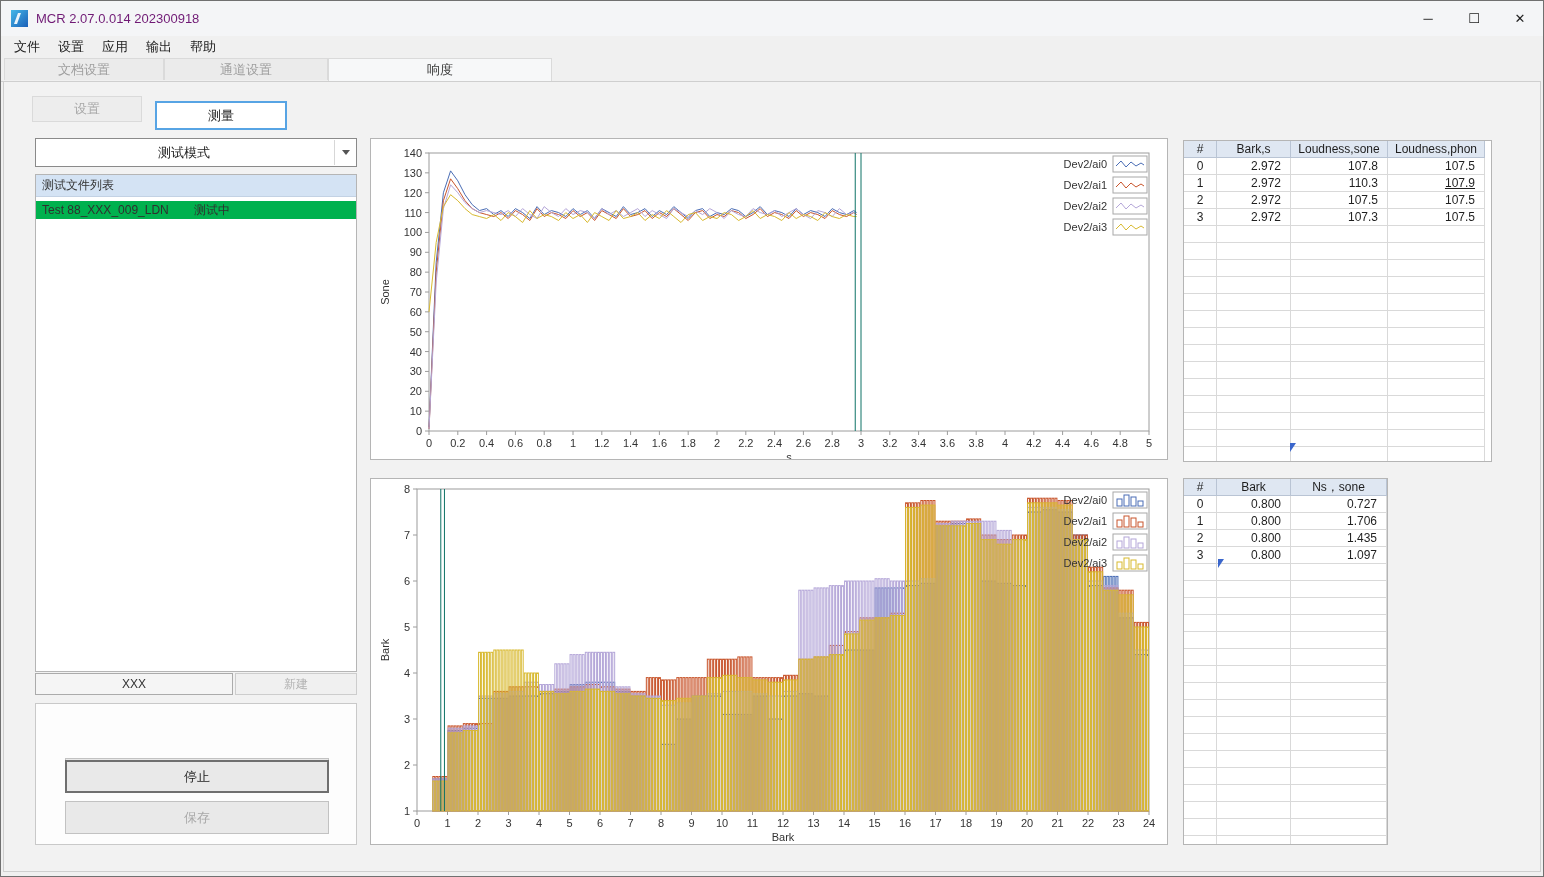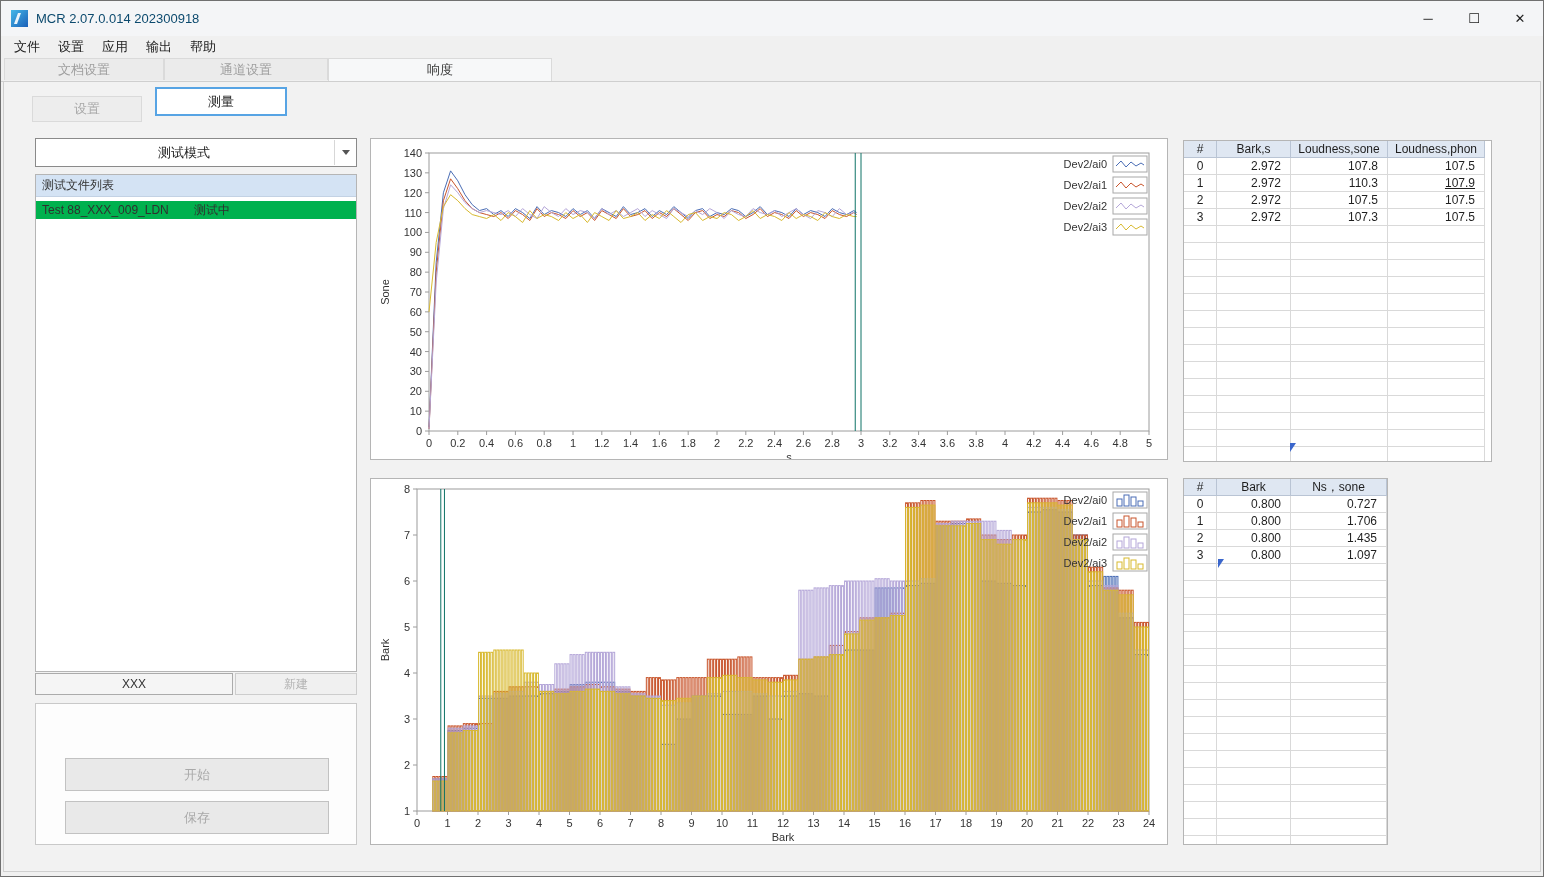--- a/index.html
+++ b/index.html
@@ -3,37 +3,37 @@
 <meta charset="utf-8">
 <style>
   html,body{margin:0;padding:0;background:#c9c9c9;}
   .window{position:relative;width:1544px;height:877px;background:#f0f0f0;
     font-family:"Liberation Sans","DejaVu Sans",sans-serif;color:#222;overflow:hidden;
     box-shadow:inset 0 0 0 1px #707070;}
   
   .titlebar{position:absolute;left:1px;top:1px;right:1px;height:35px;background:#f4f5f7;display:flex;align-items:center;}
   .app-icon{width:17px;height:17px;margin:0 8px 0 10px;background:linear-gradient(135deg,#45b8e8 0%,#1a5fb8 100%);position:relative;flex:0 0 auto;}
   .app-icon:after{content:"";position:absolute;left:5px;top:3px;width:3px;height:11px;background:#eaf4fb;transform:skewX(-20deg);}
-  .title-text{font-size:13px;color:#0c4a6e;white-space:nowrap;}
+  .title-text{font-size:13px;color:#701a75;white-space:nowrap;}
   .win-btns{position:absolute;right:0;top:0;height:35px;display:flex;}
   .win-btn{width:46px;height:35px;display:flex;align-items:center;justify-content:center;font-size:13px;color:#1c1c1c;}
   
   .menubar{position:absolute;top:36px;left:1px;right:1px;height:22px;display:flex;align-items:center;padding-left:4px;font-size:13px;background:#f0f0f0;}
   .menu-item{padding:0 9px;line-height:22px;}
   
   .tabrow{position:absolute;top:58px;left:1px;right:14px;height:23px;border-bottom:1px solid #cfcfcf;background:#f0f0f0;display:flex;}
   .tab{height:22px;line-height:22px;text-align:center;font-size:13px;background:#ebebeb;color:#9e9e9e;border:1px solid #dadada;border-bottom:none;box-sizing:border-box;}
   .tab.t0{margin-left:3px;width:160px;}
   .tab.t1{width:164px;}
   .tab.t2{width:224px;}
   .tab.active{background:#f7f8f9;color:#3a3a3a;height:23px;}
   .content-border{position:absolute;left:3px;right:3px;top:81px;bottom:5px;border:1px solid #cfcfcf;background:#f2f2f2;}
   
   .subtab-settings{position:absolute;left:32px;top:96px;width:110px;height:26px;background:#ededed;border:1px solid #dadada;color:#a8a8a8;text-align:center;line-height:24px;font-size:13px;box-sizing:border-box;}
-  .subtab-measure{position:absolute;left:155px;top:87px;width:132px;height:29px;background:#ffffff;border:2px solid #57a4e4;color:#262626;text-align:center;line-height:25px;font-size:13px;box-sizing:border-box;}
+  .subtab-measure{position:absolute;left:155px;top:101px;width:132px;height:29px;background:#ffffff;border:2px solid #57a4e4;color:#262626;text-align:center;line-height:25px;font-size:13px;box-sizing:border-box;}
   
   .combo{position:absolute;left:35px;top:138px;width:322px;height:29px;background:#fff;border:1px solid #8a8a8a;box-sizing:border-box;font-size:13px;}
   .combo-value{position:absolute;left:0;right:24px;top:0;bottom:0;text-align:center;line-height:27px;}
   .combo-sep{position:absolute;right:21px;top:1px;bottom:1px;width:1px;background:#d7d7d7;}
   .combo-arrow{position:absolute;right:6px;top:11px;width:0;height:0;border-left:4px solid transparent;border-right:4px solid transparent;border-top:5px solid #555;}
   
   .listbox{position:absolute;left:35px;top:174px;width:322px;height:498px;background:#fff;border:1px solid #b5b5b5;box-sizing:border-box;overflow:hidden;}
   .list-header{height:21px;line-height:21px;background:#d4e3f4;padding-left:6px;font-size:12px;color:#333;border-bottom:1px solid #c3d2e4;}
   .list-item{margin-top:4px;height:18px;line-height:18px;background:#00b14e;color:#2f2f2f;font-size:12px;padding-left:6px;white-space:nowrap;}
   .list-item .status{margin-left:22px;}
@@ -108,20 +108,21 @@
       <span>Test 88_XXX_009_LDN</span>
       <span class="status">测试中</span>
     </div>
   </div>
 
   <div class="btn" id="btn-xxx">XXX</div>
   <div class="btn disabled" id="btn-new">新建</div>
 
   <div class="groupbox">
     <div class="gbtn" id="btn-start">开始</div>
+    <div class="gbtn" id="btn-stop">停止</div>
     <div class="gbtn" id="btn-save">保存</div>
   </div>
 
   <div class="panel" id="time-chart-panel">
     <svg id="time-chart" width="796" height="320">
         <rect x="58" y="14" width="720" height="278" fill="none" stroke="#9c9c9c"></rect>
         <line x1="58" y1="292" x2="58" y2="296" stroke="#9c9c9c"></line>
         <text x="58" y="308" text-anchor="middle" font-size="11" fill="#333" font-family="&quot;Liberation Sans&quot;,&quot;DejaVu Sans&quot;,sans-serif">0</text>
         <line x1="86.8" y1="292" x2="86.8" y2="296" stroke="#9c9c9c"></line>
         <text x="86.8" y="308" text-anchor="middle" font-size="11" fill="#333" font-family="&quot;Liberation Sans&quot;,&quot;DejaVu Sans&quot;,sans-serif">0.2</text>

